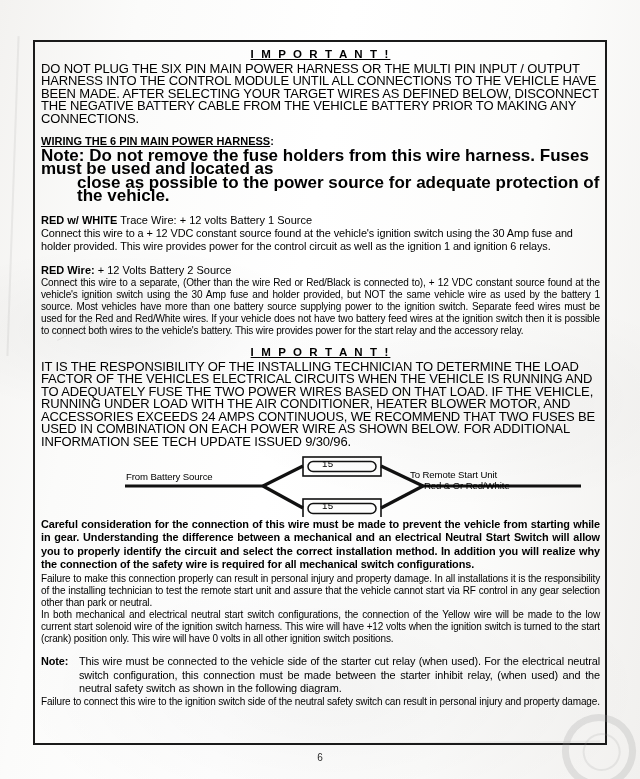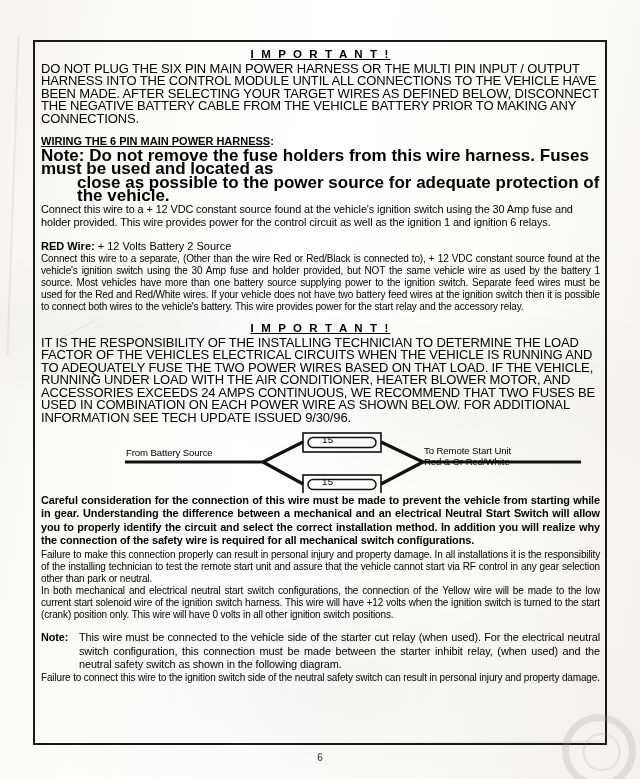--- a/index.html
+++ b/index.html
@@ -127,21 +127,21 @@
   }
   #fuse-diagram svg { display: block; }
   .diag-label {
     position: absolute;
     font-size: 9.6px;
     line-height: 11px;
     letter-spacing: -0.1px;
     white-space: nowrap;
   }
   #label-from-battery { left: 85px; top: 16px; }
-  #label-to-remote    { left: 383px; top: 14px; }
+  #label-to-remote    { left: 369px; top: 14px; }
   #label-red-or       { left: 383px; top: 25px; }
   .fuse-value {
     position: absolute;
     font-size: 9.8px;
     font-weight: normal;
     letter-spacing: 0.3px;
   }
   #fuse-top-value    { left: 281px; top: 3px; }
   #fuse-bottom-value { left: 281px; top: 45px; }
 
@@ -221,20 +221,21 @@
   <div class="imp-heading">I M P O R T A N T !</div>
   <div class="caps-block">DO NOT PLUG THE SIX PIN MAIN POWER HARNESS OR THE MULTI PIN INPUT / OUTPUT HARNESS INTO THE CONTROL MODULE UNTIL ALL CONNECTIONS TO THE VEHICLE HAVE BEEN MADE. AFTER SELECTING YOUR TARGET WIRES AS DEFINED BELOW, DISCONNECT THE NEGATIVE BATTERY CABLE FROM THE VEHICLE BATTERY PRIOR TO MAKING ANY CONNECTIONS.</div>
 
   <div class="sec-underline"><span class="u">WIRING THE 6 PIN MAIN POWER HARNESS</span><span>:</span></div>
 
   <div class="note-bold">
     <span>Note: Do not remove the fuse holders from this wire harness. Fuses must be used and located as</span>
     <span class="indent2">close as possible to the power source for adequate protection of the vehicle.</span>
   </div>
 
+  <div class="wire-title"><b>RED w/ WHITE</b><span> Trace Wire:  + 12 volts Battery 1 Source</span></div>
   <div class="body-par">Connect this wire to a + 12 VDC constant source found at the vehicle's ignition switch using the 30 Amp fuse and holder provided. This wire provides power for the control circuit as well as the ignition 1 and ignition 6 relays.</div>
 
   <div class="wire-title"><b>RED Wire:</b><span>  + 12 Volts Battery 2 Source</span></div>
   <div class="body-par-just">Connect this wire to a separate, (Other than the wire Red or Red/Black is connected to), + 12 VDC constant source found at the vehicle's ignition switch using the 30 Amp fuse and holder provided, but NOT the same vehicle wire as used by the battery 1 source. Most vehicles have more than one battery source supplying power to the ignition switch. Separate feed wires must be used for the Red and Red/White wires. If your vehicle does not have two battery feed wires at the ignition switch then it is possible to connect both wires to the vehicle's battery. This wire provides power for the start relay and the accessory relay.</div>
 
   <div class="imp-heading" style="margin-top:9px;">I M P O R T A N T !</div>
   <div class="caps-block">IT IS THE RESPONSIBILITY OF THE INSTALLING TECHNICIAN TO DETERMINE THE LOAD FACTOR OF THE VEHICLES ELECTRICAL CIRCUITS WHEN THE VEHICLE IS RUNNING AND TO ADEQUATELY FUSE THE TWO POWER WIRES BASED ON THAT LOAD. IF THE VEHICLE, RUNNING UNDER LOAD WITH THE AIR CONDITIONER, HEATER BLOWER MOTOR, AND ACCESSORIES EXCEEDS 24 AMPS CONTINUOUS, WE RECOMMEND THAT TWO FUSES BE USED IN COMBINATION ON EACH POWER WIRE AS SHOWN BELOW. FOR ADDITIONAL INFORMATION SEE TECH UPDATE ISSUED 9/30/96.</div>
 
   <div id="fuse-diagram">
     <svg width="556" height="62" viewBox="0 0 556 62">

